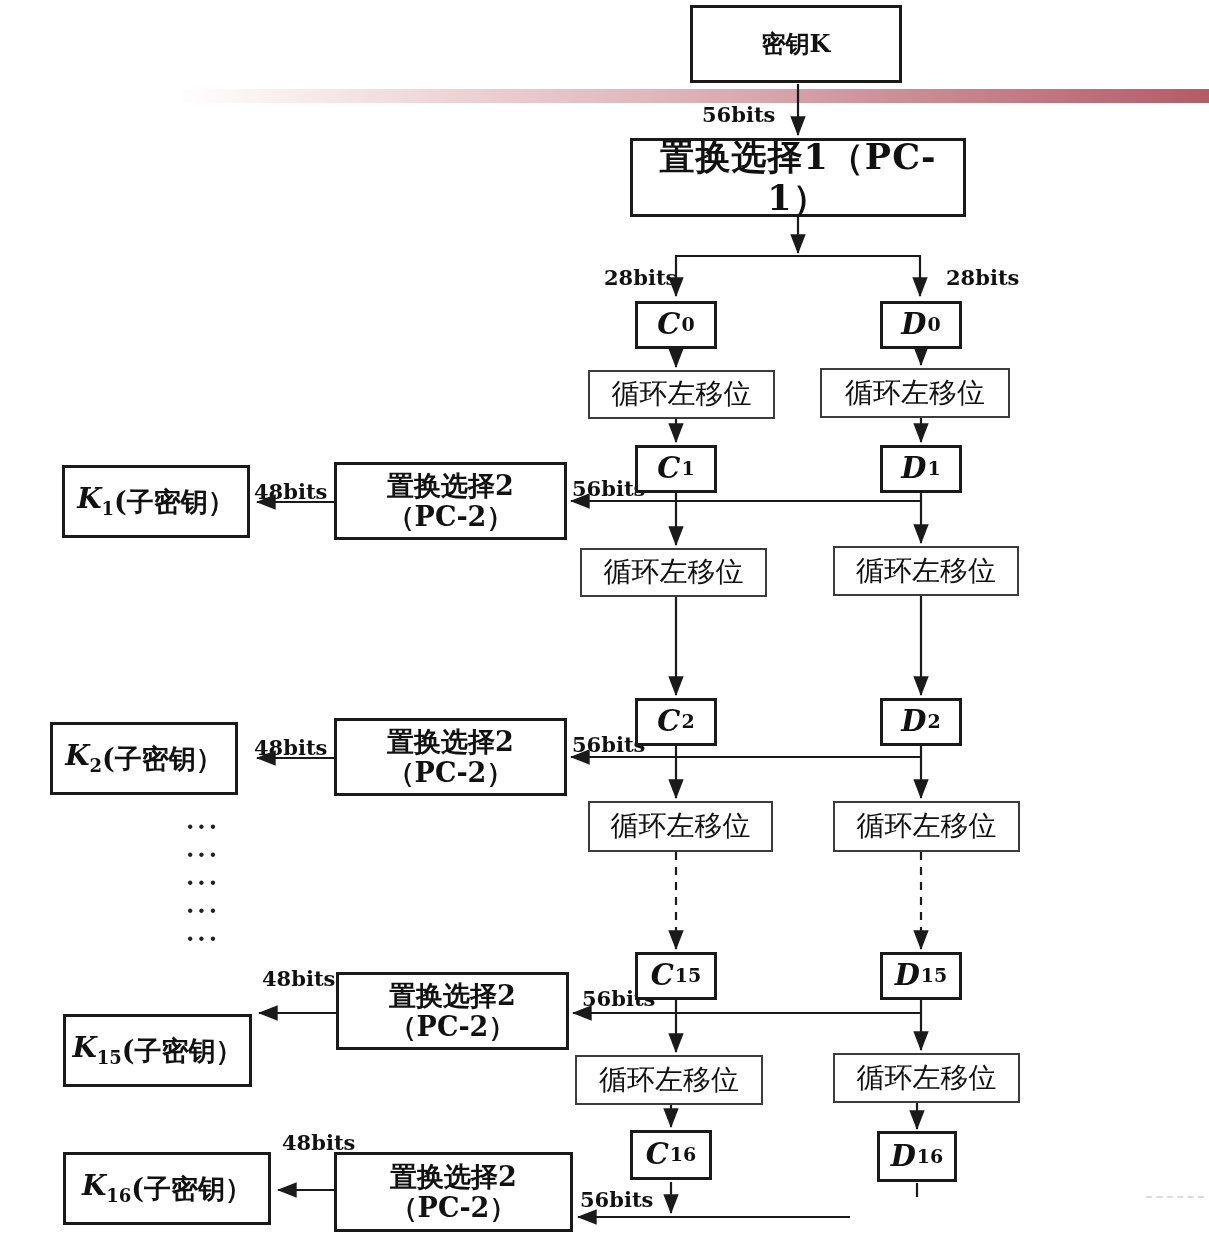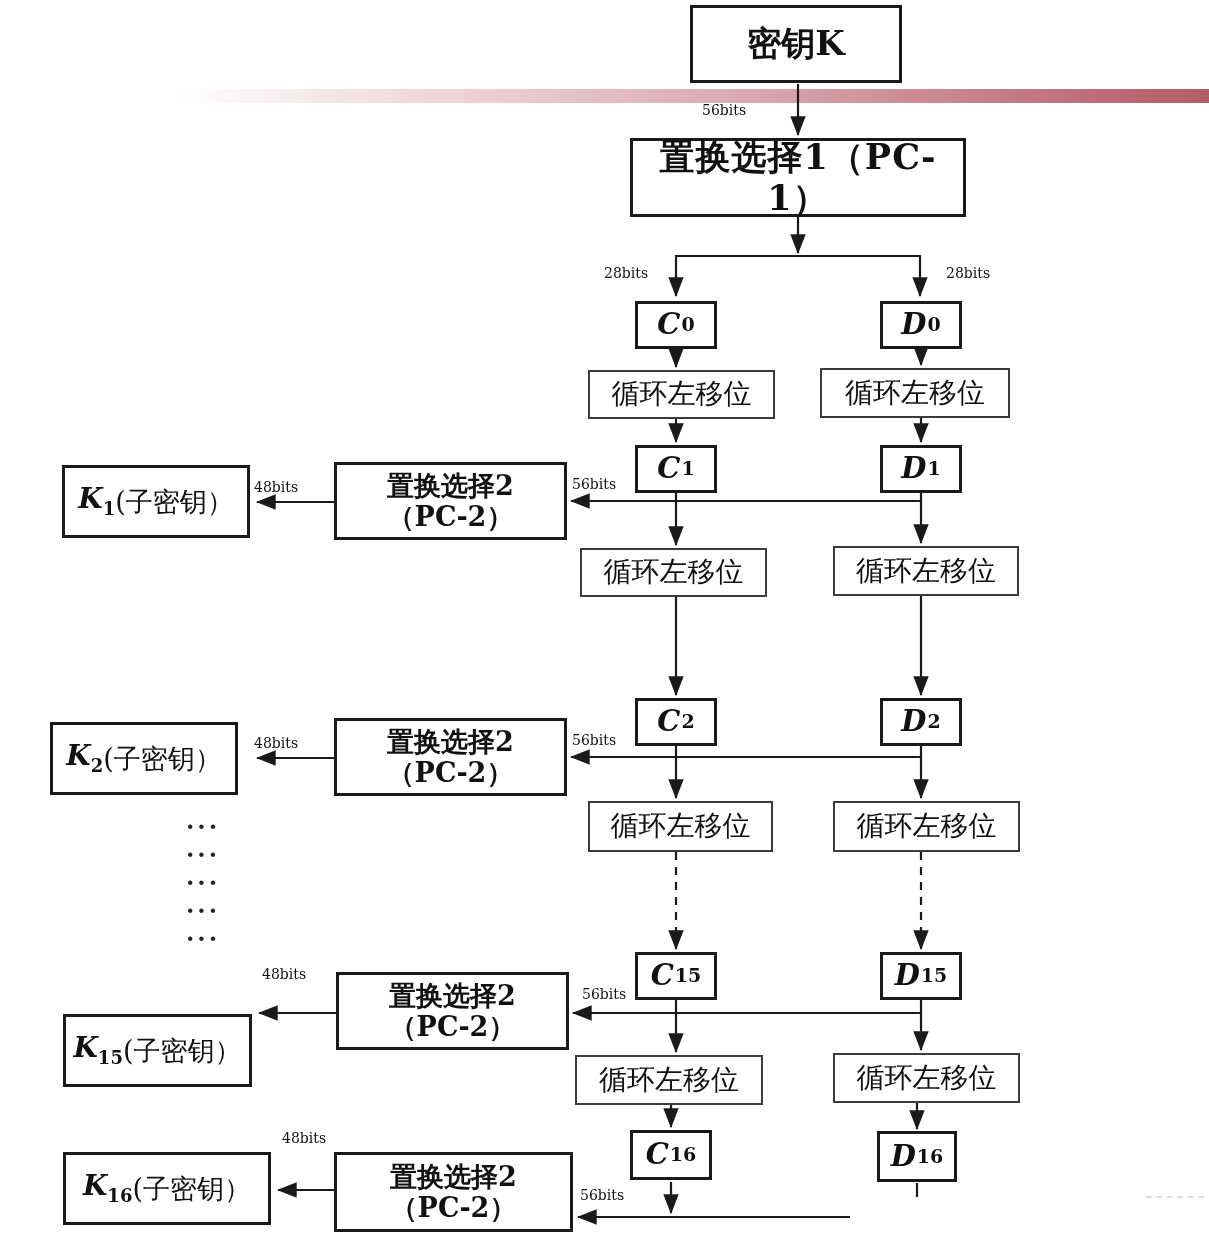--- a/index.html
+++ b/index.html
@@ -8,33 +8,33 @@
     position:relative; width:1209px; height:1237px; background:#ffffff;
     font-family:"DejaVu Serif","Liberation Serif",serif; color:#111; overflow:hidden;
   }
   .abs { position:absolute; box-sizing:border-box; }
   .node {
     background:#fff; border:3px solid var(--line);
     display:flex; align-items:center; justify-content:center;
     text-align:center; line-height:1.15;
   }
   .col { flex-direction:column; }
-  .keybox .l1 { font-size:34px; font-weight:bold; }
+  .keybox .l1 { font-size:24px; font-weight:bold; }
   .keybox .l2 { font-size:29px; font-weight:bold; }
   .keybox sub { font-size:19px; font-weight:bold; }
   .pc1  { font-size:35px; font-weight:bold; letter-spacing:1px; }
   .pc2  { font-size:27px; font-weight:bold; }
   .shift { border-width:2px; border-color:#3c3c3c; font-size:28px; }
   .reg { font-size:29px; font-weight:bold; font-style:italic; }
   .reg sub { font-size:19px; font-style:normal; margin-left:1px; }
   .subkey { font-size:27px; }
   .subkey .base { font-style:italic; font-weight:bold; font-size:28px; }
   .subkey .base sub { font-size:18px; font-style:normal; font-weight:bold; }
-  .subkey .suffix { font-weight:normal; }
-  .bits { font-weight:normal; font-size:14px; white-space:nowrap; }
+  .subkey .suffix { font-weight:bold; }
+  .bits { font-weight:bold; font-size:21px; white-space:nowrap; }
   .dots { font-size:24px; font-weight:bold; letter-spacing:3px; color:#222; }
   .redbar {
     left:178px; top:89px; width:1031px; height:14px;
     background:linear-gradient(to right, rgba(255,255,255,0) 0%, #f1dadd 22%,
                var(--bar-mid) 55%, #c47d86 80%, var(--bar-end) 100%);
   }
   .faint { border-top:2px dashed #dcdcdc; }
   svg.flow { position:absolute; left:0; top:0; pointer-events:none; }
   svg.flow line { stroke:var(--line); stroke-width:2.2; }
   svg.flow .dash { stroke-dasharray:8 7; }

